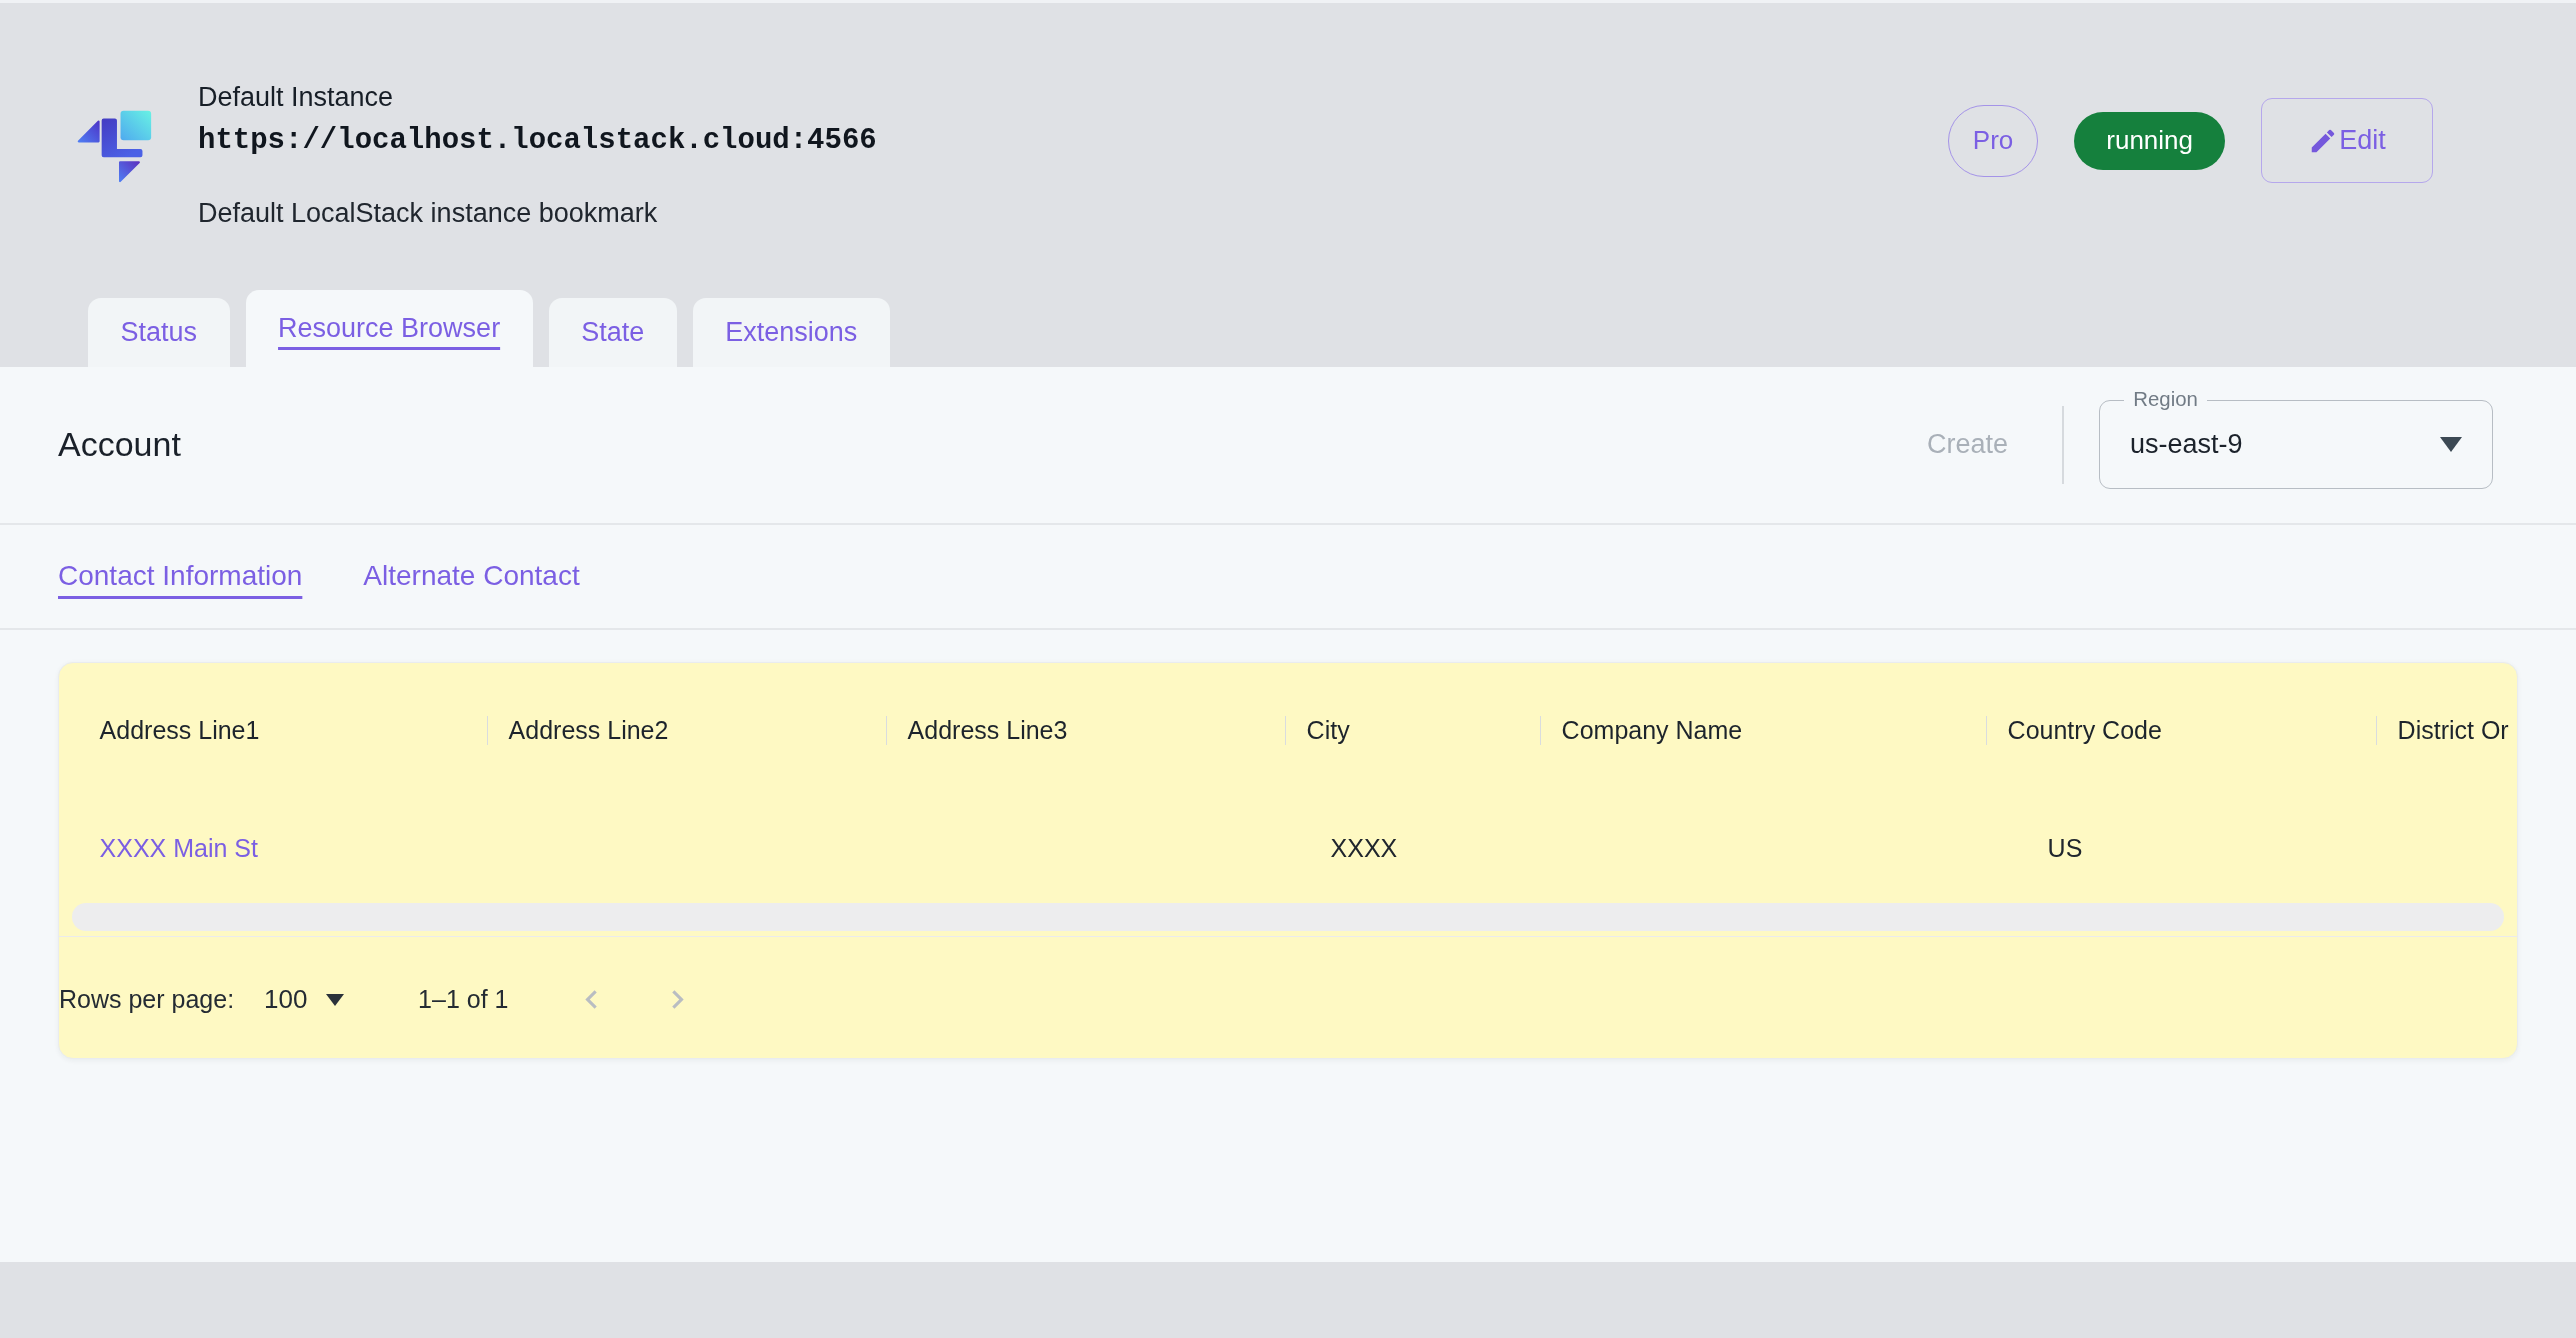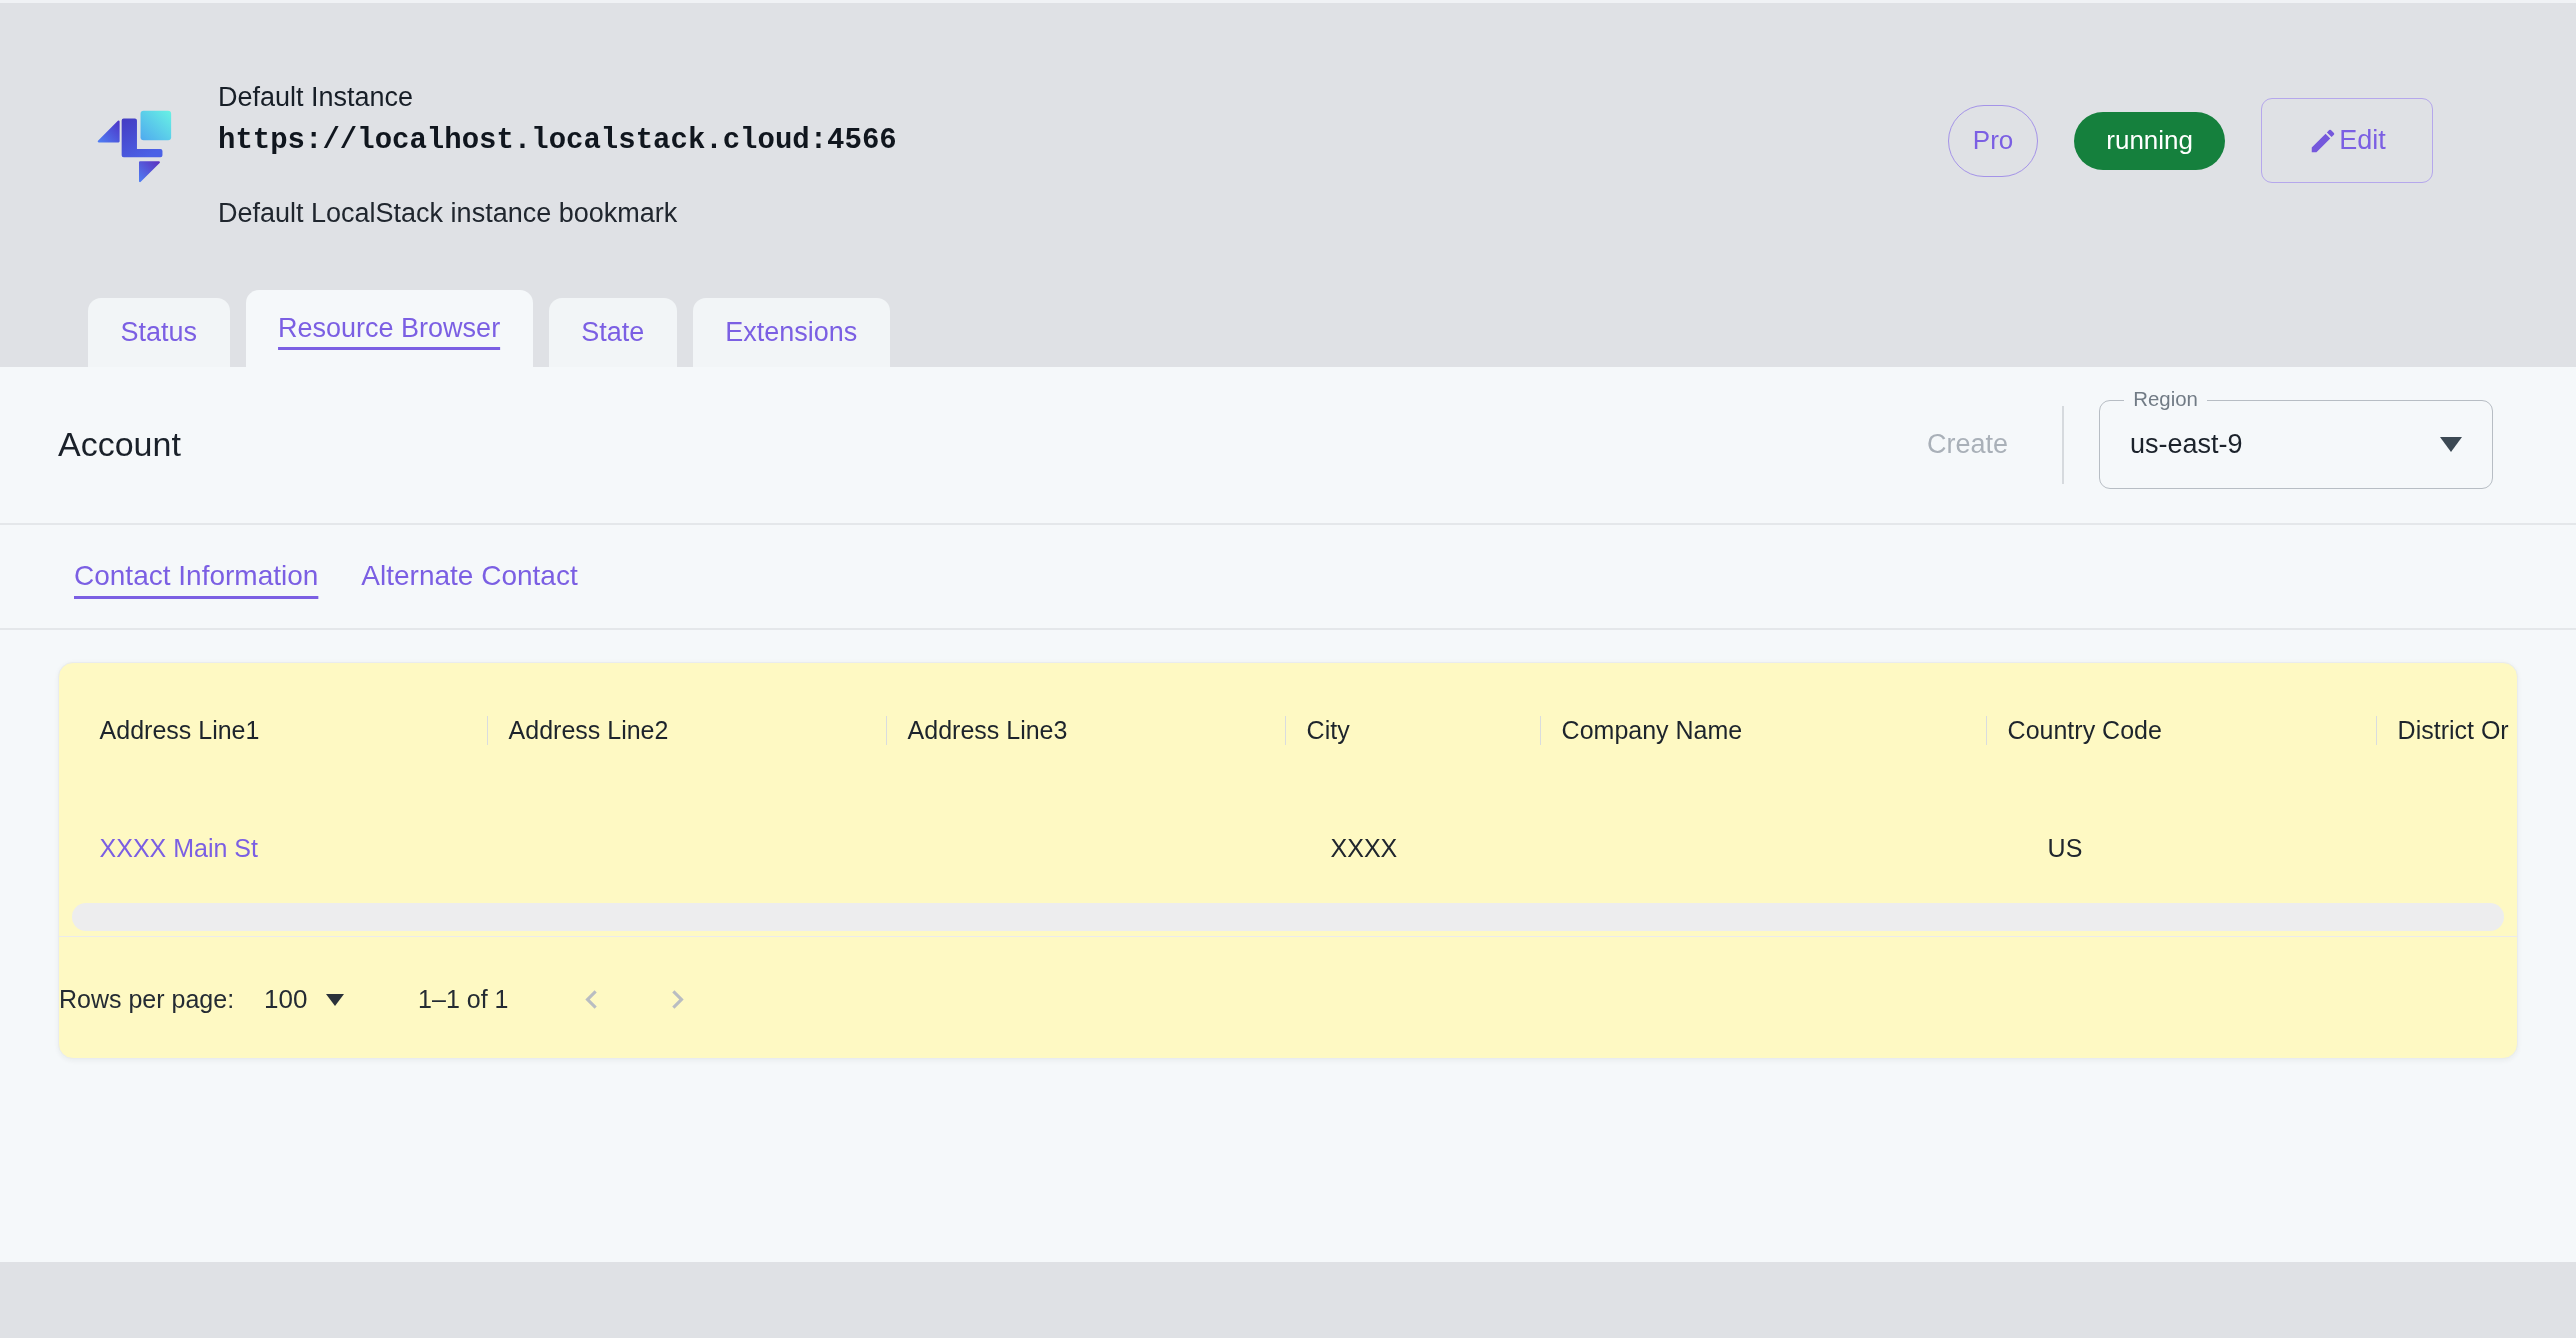--- a/index.html
+++ b/index.html
@@ -7,21 +7,21 @@
   body {
     font-family:"Liberation Sans", sans-serif;
     background:#dfe1e5;
     color:#1c232c;
     position:relative;
   }
   .top-edge { height:2.8px; background:#f0f2f5; }
 
   
   .header { display:flex; justify-content:space-between; align-items:flex-start;
-            padding:79px 143px 0 88px; height:208px; }
+            padding:79px 143px 0 68px; height:208px; }
   .header-left { display:flex; gap:28px; }
   .logo { width:102px; height:102px; margin-top:15px; flex:none; }
   .inst-title { font-size:27px; color:#171e27; margin-bottom:11px; }
   .inst-url { font-family:"Liberation Mono", monospace; font-weight:bold; font-size:29px; color:#10161e; }
   .inst-sub { font-size:27px; color:#20262e; margin-top:41px; }
   .header-right { display:flex; align-items:center; gap:36px; margin-top:16.7px; }
   .chip-pro { height:72px; min-width:88px; padding:0 24px; border:1.9px solid #a493e8; border-radius:37px;
               display:flex; align-items:center; justify-content:center;
               color:#7b5fe3; font-size:26px; background:transparent; }
   .chip-running { height:58px; padding:0 32px; border-radius:39px; background:#15803d;
@@ -49,21 +49,21 @@
            display:flex; align-items:center; background:transparent; }
   .field-label { position:absolute; top:-14px; left:24px; background:#f5f8fa; padding:0 9.3px;
                  font-size:20.4px; color:#717b85; line-height:1.2; }
   .field-value { font-size:27px; color:#1b222b; }
   .region-field { width:394px; margin-right:37px; padding:0 30px; justify-content:space-between; cursor:pointer; }
   .account-field { width:353px; padding:0 30px; }
   .caret-dark { width:0; height:0; border-left:11px solid transparent; border-right:11px solid transparent;
                 border-top:15px solid #3c4954; }
   .hdivider { height:1.9px; background:#e4e7ea; }
 
-  .subtabs { height:103px; display:flex; align-items:center; gap:43px; padding-left:74px; }
+  .subtabs { height:103px; display:flex; align-items:center; gap:61px; padding-left:58px; }
   .subtab { font-size:28px; color:#7b5fe3; cursor:pointer; }
   .subtab.active { text-decoration:underline; text-decoration-thickness:2.8px; text-underline-offset:11px; }
 
   
   .content { padding:32.5px 58px 0; }
   .card { background:#fef9c3; border:0.9px solid #e9ecef; border-radius:15px; height:397px;
           box-shadow:0 1.9px 5.6px rgba(27,35,46,0.05); overflow:hidden; }
   .thead { display:flex; align-items:center; height:135px; padding-left:18.6px; overflow:hidden; }
   .trow  { display:flex; align-items:center; height:100px; padding-left:18.6px; overflow:hidden;gap:8px; }
   .th, .td { flex:none; padding-left:22px; white-space:nowrap; overflow:hidden; position:relative; }

